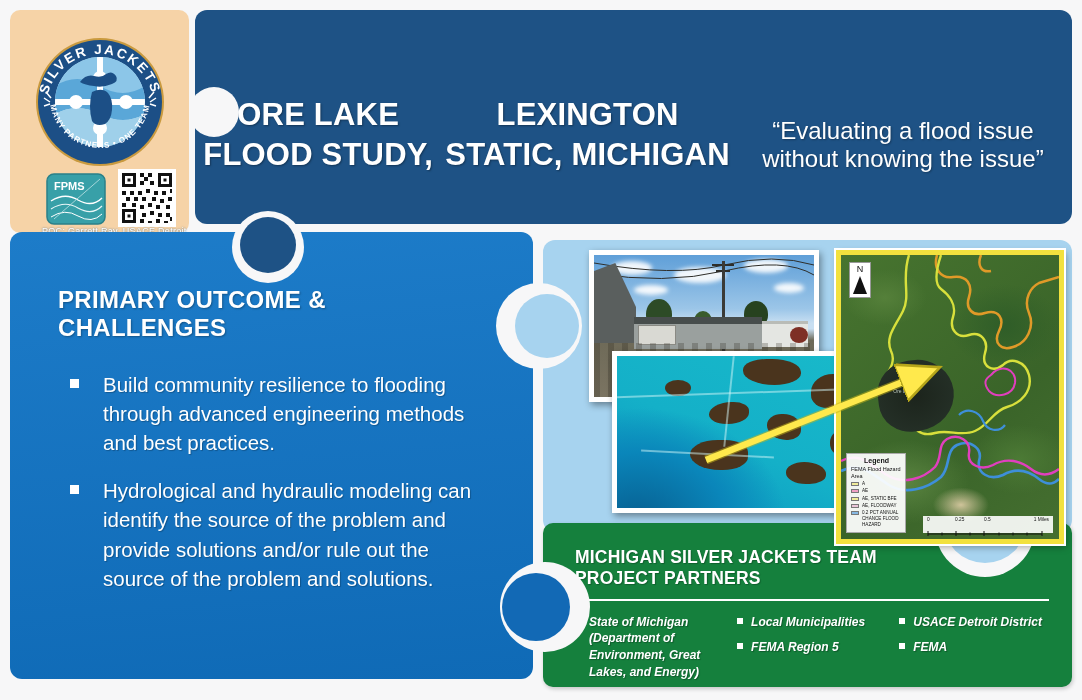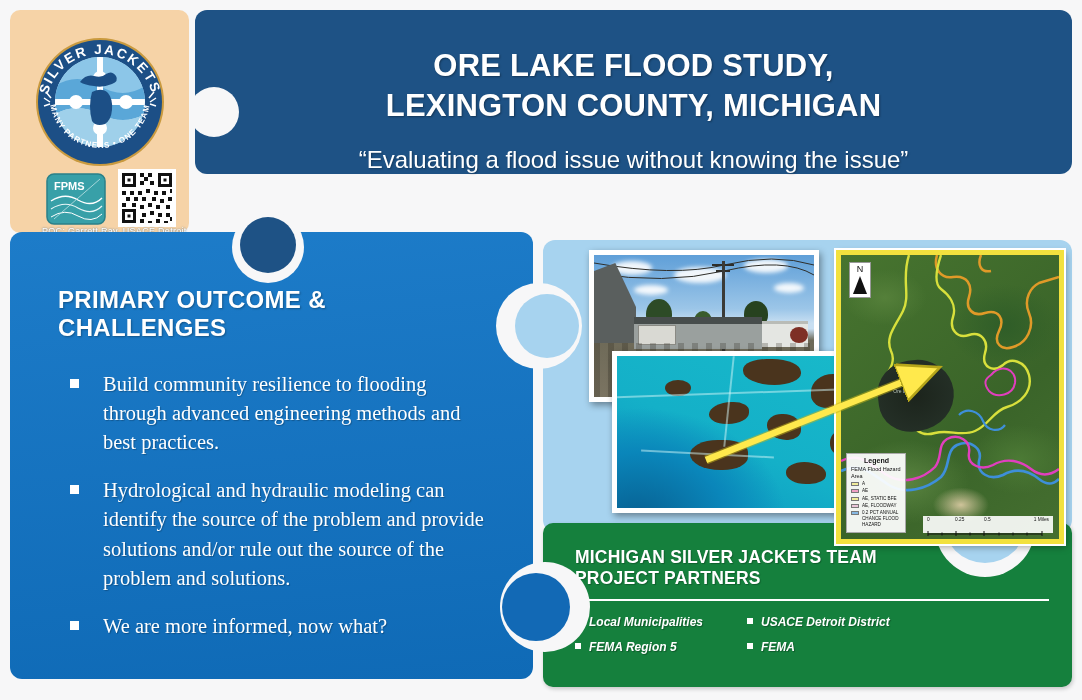--- a/index.html
+++ b/index.html
@@ -2,51 +2,51 @@
 <html><head>
 <meta charset="utf-8">
 <style>
   * { margin:0; padding:0; box-sizing:border-box; }
   body { background:#e9e9ec; font-family:"Liberation Sans", sans-serif; }
   .canvas { position:relative; width:1082px; height:700px; background:#f7f7f8; overflow:hidden; }
 
   
   .piece { position:absolute; }
   .piece.tan { left:10px; top:10px; width:179px; height:223px; background:#f6d3a7; border-radius:10px; z-index:1; }
-  .piece.header { left:195px; top:10px; width:877px; height:164px; background:#1e5285; border-radius:12px; z-index:1;
-                  display:flex; flex-direction:column; align-items:center; justify-content:flex-start; padding-top:36px; }
+  .piece.header { left:195px; top:10px; width:877px; height:214px; background:#1e5285; border-radius:12px; z-index:1;
+                  display:flex; flex-direction:row; align-items:center; justify-content:flex-start; padding-top:36px; }
   .piece.left { left:10px; top:232px; width:523px; height:447px; background:linear-gradient(175deg,#1d7cc9,#0f6ab6); border-radius:12px; z-index:1; }
   .piece.lightblue { left:543px; top:240px; width:529px; height:292px; background:#a7d3ef; border-radius:12px; z-index:1; }
   .piece.orange { left:543px; top:523px; width:529px; height:164px; background:#15803d; border-radius:10px; z-index:4; box-shadow:1px 2px 4px rgba(0,0,0,.2); }
 
   .knob { position:absolute; border-radius:50%; }
   .k-header-socket { left:189px; top:87px; width:50px; height:50px; background:#f7f7f8; z-index:2; }
   .k-navtab-socket { left:232px; top:211px; width:72px; height:72px; background:#f7f7f8; z-index:2; }
   .k-navtab { left:240px; top:217px; width:56px; height:56px; background:#1e5285; z-index:3; }
   .k-right-socket { left:496px; top:283px; width:86px; height:86px; background:#f7f7f8; z-index:2; }
   .k-right-tab { left:515px; top:294px; width:64px; height:64px; background:#a7d3ef; z-index:3; }
   .k-orange-socket { left:500px; top:562px; width:90px; height:90px; background:#f7f7f8; z-index:5; }
   .k-orange-tab { left:502px; top:573px; width:68px; height:68px; background:#1269b5; z-index:6; }
   .k-otop-socket { left:935px; top:477px; width:100px; height:100px; background:#f7f7f8; z-index:5; }
   .k-otop-tab { left:943px; top:479px; width:84px; height:84px; background:#a7d3ef; z-index:6; }
 
   
   .title { color:#fff; font-weight:700; font-size:31px; line-height:40px; text-align:center; letter-spacing:.2px; text-shadow:1px 1px 2px rgba(0,0,0,.35); }
-  .subtitle { color:#fff; font-size:24px; margin-top:20px; text-shadow:1px 1px 2px rgba(0,0,0,.3); }
+  .subtitle { color:#fff; font-size:24px; margin-top:20px; text-align:center; text-shadow:1px 1px 2px rgba(0,0,0,.3); }
 
   
   .sj-logo { position:absolute; left:24px; top:26px; }
   .fpms { position:absolute; left:36px; top:163px; }
   .qr { position:absolute; left:108px; top:159px; }
   .poc { position:absolute; left:32px; top:216px; color:#fff; font-size:9px; letter-spacing:.3px; text-shadow:0 0 2px rgba(30,82,133,.8); white-space:nowrap; }
 
   
   .out-pad { position:absolute; left:48px; top:54px; right:40px; }
   .out-title { color:#fff; font-weight:700; font-size:24px; letter-spacing:.3px; text-shadow:1px 1px 2px rgba(0,0,0,.3); }
-  .out-list { list-style:none; margin-top:28px;font-family:Liberation Serif, serif; }
+  .out-list { list-style:none; margin-top:28px; }
   .out-list li { display:flex; margin-bottom:19px; }
   .sqm { flex:0 0 9px; width:9px; height:9px; background:#fff; margin:9px 24px 0 12px; }
   .out-text { color:#fff; font-size:20.5px; line-height:1.42; text-shadow:1px 1px 1px rgba(0,0,0,.25); max-width:405px; }
 
   
   .p-pad { position:absolute; left:32px; top:24px; right:22px; }
   .p-title { color:#fff; font-weight:700; font-size:17.5px; line-height:1.22; letter-spacing:.2px; text-shadow:1px 1px 1px rgba(0,0,0,.25); }
   .p-rule { width:474px; height:2px; background:#fff; margin:9px 0 13px 0; }
   .p-cols { display:flex; }
   .p-col { list-style:none; }
@@ -181,21 +181,21 @@
                  M24,44 h4 v4 h-4 z M32,42 h4 v4 h-4 z M40,44 h4 v4 h-4 z M48,44 h4 v4 h-4 z
                  M22,50 h4 v4 h-4 z M30,52 h4 v2 h-4 z M38,50 h4 v4 h-4 z M46,52 h4 v2 h-4 z M52,48 h2 v4 h-2 z"></path>
       </g>
     </svg>
 
     <div class="poc">POC: Garrett Ray, USACE Detroit</div>
   </div>
 
   <div class="piece header">
     <div class="title">ORE LAKE FLOOD STUDY,</div>
-    <div class="title">LEXINGTON COUNTY, MICHIGAN</div>
+    <div class="title">LEXINGTON STATIC, MICHIGAN</div>
     <div class="subtitle">“Evaluating a flood issue without knowing the issue”</div>
   </div>
 
   <div class="knob k-header-socket"></div>
   <div class="knob k-navtab-socket"></div>
   <div class="knob k-navtab"></div>
   <div class="knob k-right-socket"></div>
   <div class="knob k-right-tab"></div>
   <div class="knob k-orange-socket"></div>
   <div class="knob k-orange-tab"></div>
@@ -207,36 +207,38 @@
       <div class="out-title">PRIMARY OUTCOME &amp; CHALLENGES</div>
       <ul class="out-list">
         <li>
           <span class="sqm"></span>
           <span class="out-text">Build community resilience to flooding through advanced engineering methods and best practices.</span>
         </li>
         <li>
           <span class="sqm"></span>
           <span class="out-text">Hydrological and hydraulic modeling can identify the source of the problem and provide solutions and/or rule out the source of the problem and solutions.</span>
         </li>
-        <li>
-          <span class="sqm"></span>
-          <span class="out-text">We are more informed, now what?</span>
-        </li>
       </ul>
     </div>
   </div>
 
   <div class="piece lightblue"></div>
 
   <div class="piece orange">
     <div class="p-pad">
       <div class="p-title">MICHIGAN SILVER JACKETS TEAM</div>
       <div class="p-title">PROJECT PARTNERS</div>
       <div class="p-rule"></div>
       <div class="p-cols">
+        <ul class="p-col c1">
+          <li>
+            <span class="sqs"></span>
+            <span class="p-text">State of Michigan (Department of Environment, Great Lakes, and Energy)</span>
+          </li>
+        </ul>
         <ul class="p-col c2">
           <li>
             <span class="sqs"></span>
             <span class="p-text">Local Municipalities</span>
           </li>
           <li>
             <span class="sqs"></span>
             <span class="p-text">FEMA Region 5</span>
           </li>
         </ul>

